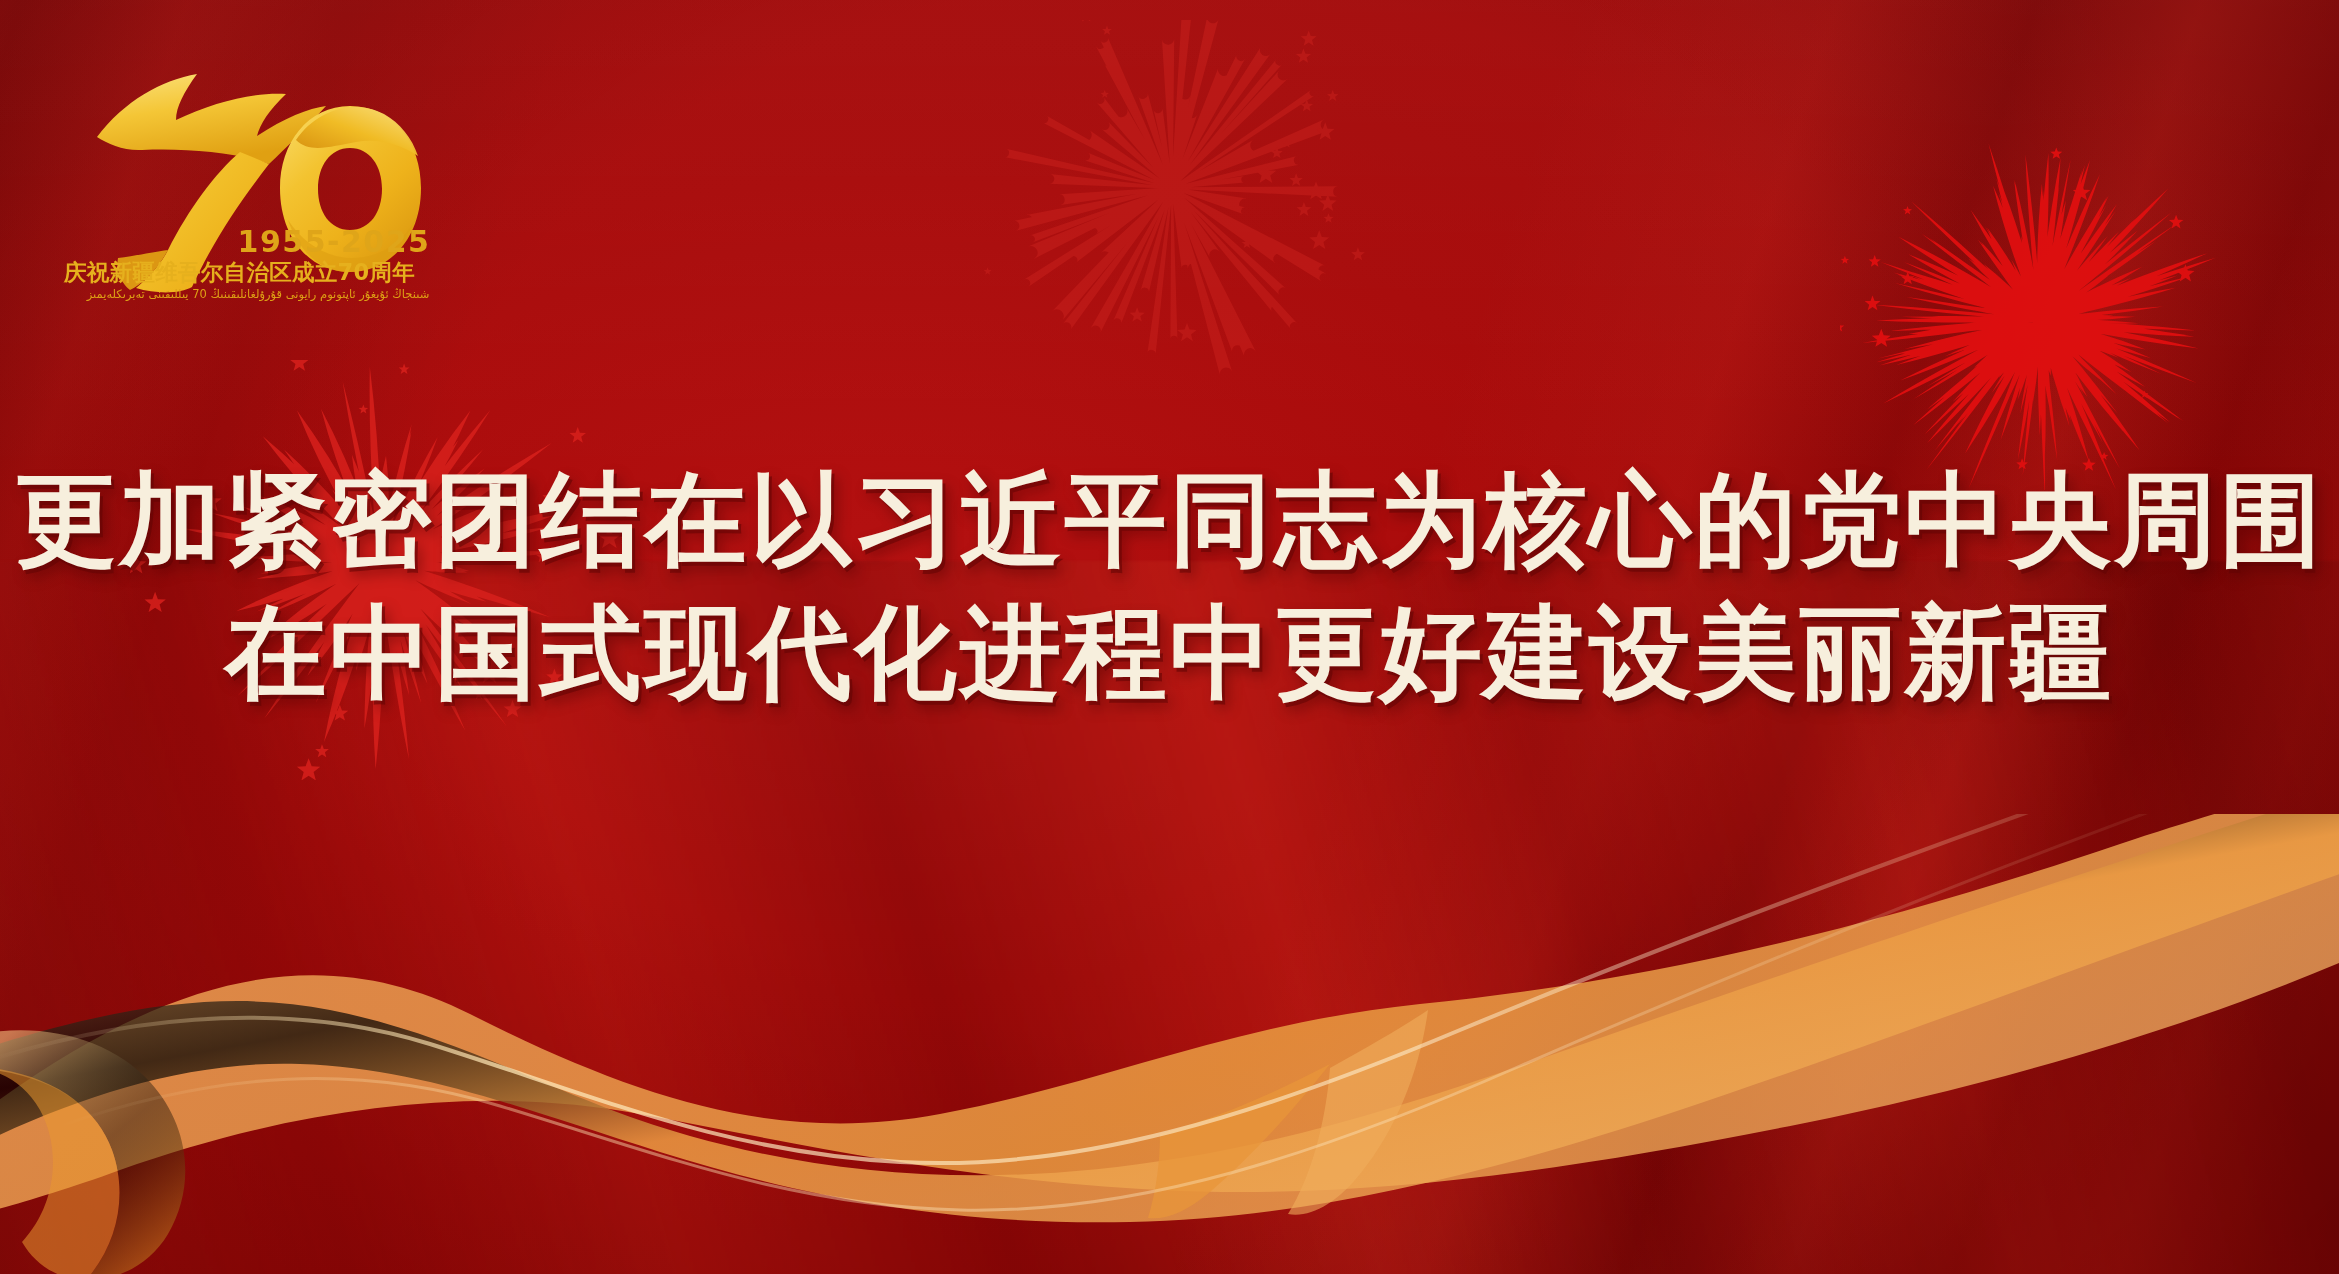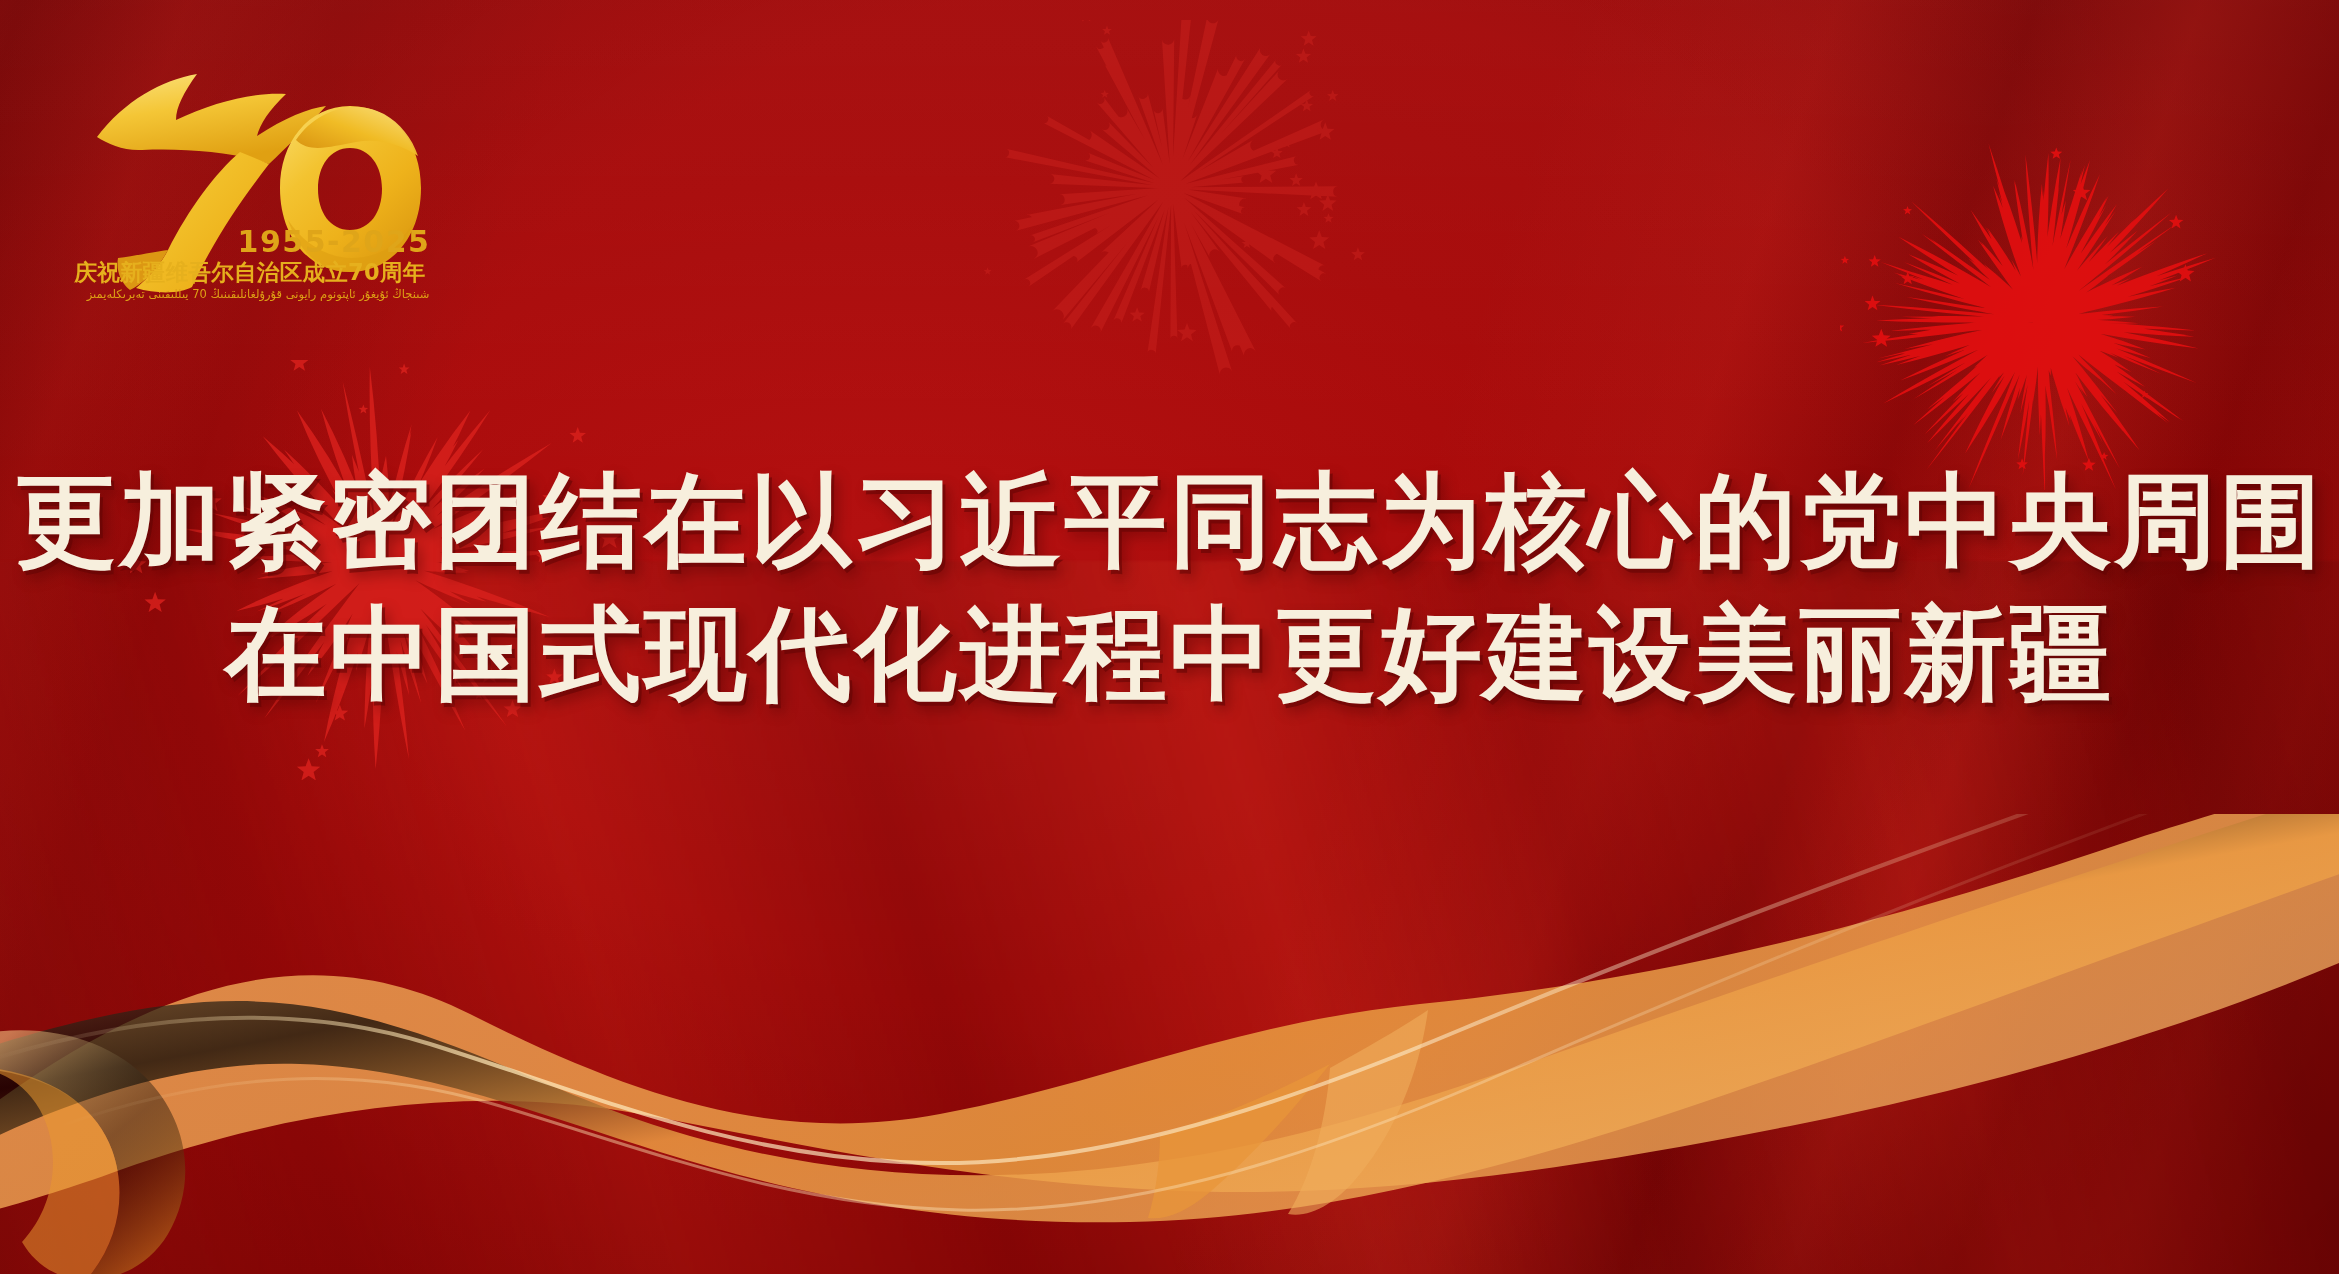--- a/index.html
+++ b/index.html
@@ -84,21 +84,21 @@
     position:absolute; left:168px; top:180px; width:204px;
     text-align:center;
     font-family:"DejaVu Sans", sans-serif;
     font-weight:700;
     font-size:30px;
     letter-spacing:1.5px;
     color:#dfa519;
   }
   #logo .cn-sub{
     position:absolute; left:0; top:213px; width:372px;
-    text-align:center;
+    text-align:left;
     font-family:"DejaVu Sans","Liberation Sans", sans-serif;
     font-weight:700;
     font-size:22.5px;
     letter-spacing:.3px;
     color:#e6b01d;
     white-space:nowrap;
   }
   #logo .ug-sub{
     position:absolute; left:8px; top:243px; width:372px;
     text-align:center;
@@ -109,21 +109,21 @@
     color:#dda015;
     white-space:nowrap;
   }
 
   
   #headline{
     position:absolute; left:0; top:455px; width:2339px;
     text-align:center;
   }
   #headline .line{
-    font-family:Liberation Sans, sans-serif;
+    font-family:Liberation Serif, serif;
     font-weight:700;
     color:#f7efdd;
     letter-spacing:3px;
     line-height:1.30;
     text-shadow:
       3px 4px 0 rgba(96,4,4,0.55),
       6px 8px 14px rgba(70,0,0,0.45);
     white-space:nowrap;
   }
   #headline .l1{font-size:102px;}

